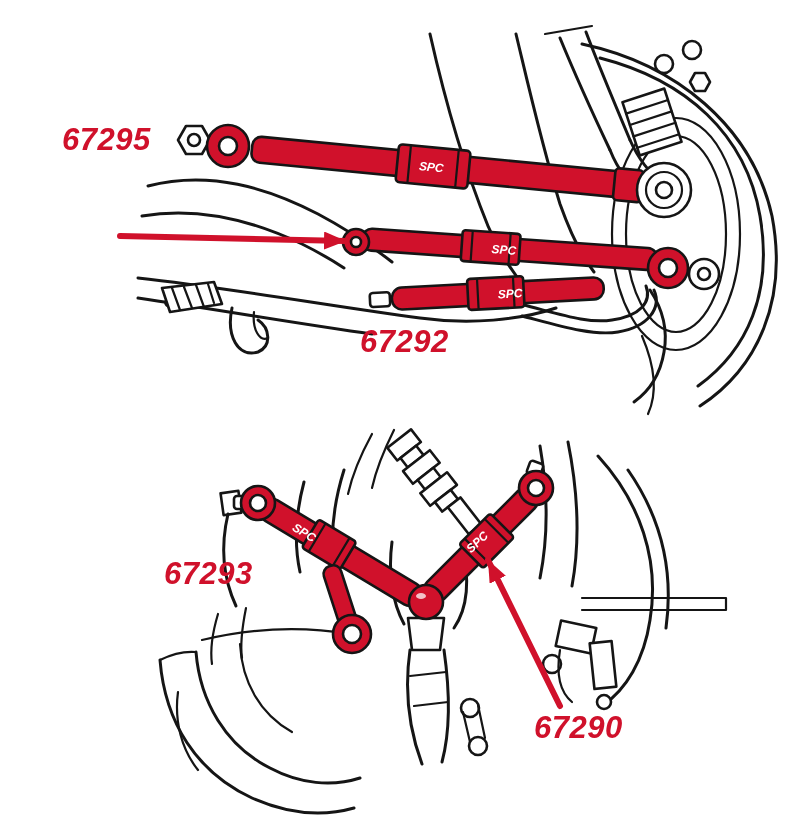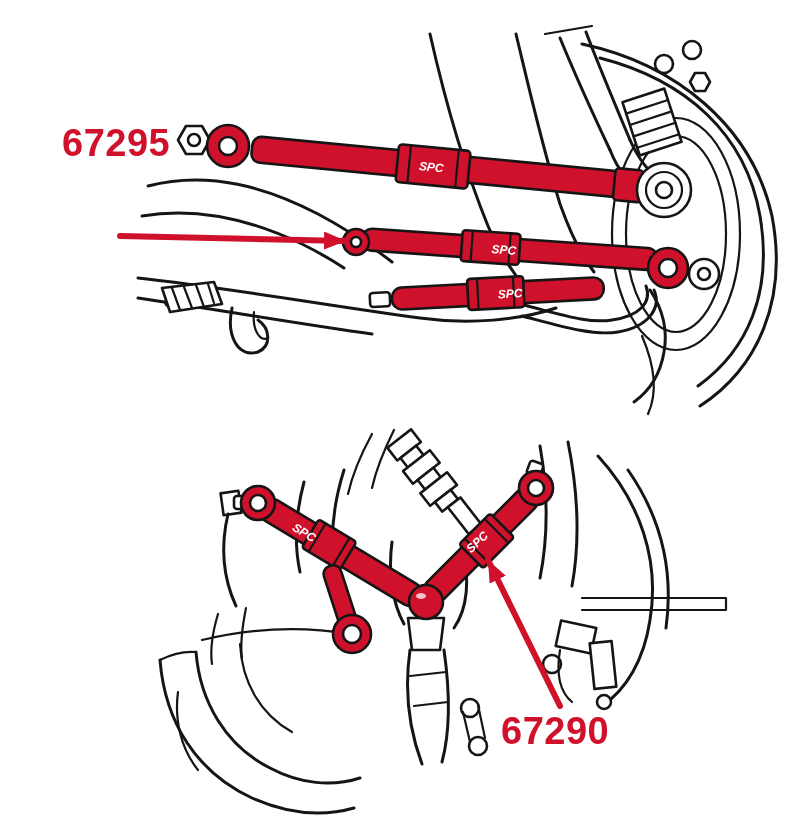--- a/index.html
+++ b/index.html
@@ -8,22 +8,23 @@
     position: relative;
     width: 800px;
     height: 824px;
     background: #ffffff;
     overflow: hidden;
     font-family: "Liberation Sans", sans-serif;
   }
   .stage svg { position: absolute; left: 0; top: 0; }
   .part-label {
     position: absolute;
+    font-style: italic;
     font-weight: bold;
-    font-size: 38px;
+    font-size: 31px;
     letter-spacing: .5px;
     color: var(--part-red, #d0112b);
     white-space: nowrap;
     user-select: none;
   }
   .ln  { fill: none; stroke: var(--line,#151515); stroke-width: 3;   stroke-linecap: round; stroke-linejoin: round; }
   .ln2 { fill: none; stroke: var(--line,#151515); stroke-width: 2.2; stroke-linecap: round; stroke-linejoin: round; }
   .wht { fill: #ffffff; stroke: var(--line,#151515); stroke-width: 2.6; stroke-linejoin: round; }
   .arm { fill: var(--part-red,#d0112b); stroke: var(--line,#151515); stroke-width: 2.6; stroke-linejoin: round; }
   .blob { fill: var(--line,#151515); stroke: none; }
@@ -233,15 +234,17 @@
       <g>
         <circle class="arm" cx="426" cy="602" r="17"></circle>
         <ellipse cx="421" cy="596" rx="5" ry="3" fill="#ffffff" opacity="0.75"></ellipse>
       </g>
 
       <line class="arrow" x1="560" y1="706" x2="488" y2="560" marker-end="url(#ah)"></line>
     </g>
   </svg>
 
   <div class="part-label" style="left:62px;  top:122px;">67295</div>
-  <div class="part-label" style="left:501px; top:710px;">67290</div>
+  <div class="part-label" style="left:360px; top:324px;">67292</div>
+  <div class="part-label" style="left:164px; top:556px;">67293</div>
+  <div class="part-label" style="left:534px; top:710px;">67290</div>
 
 </div>
 
 </body></html>

